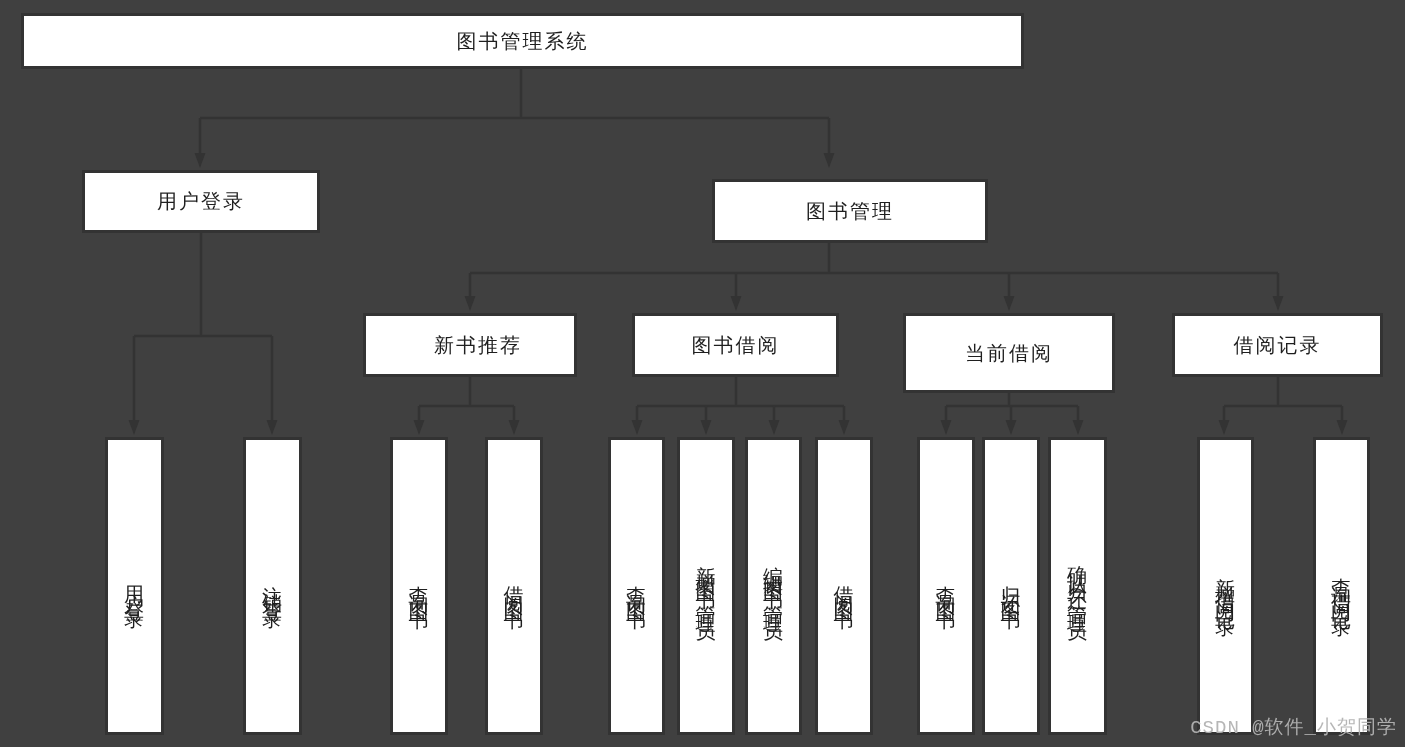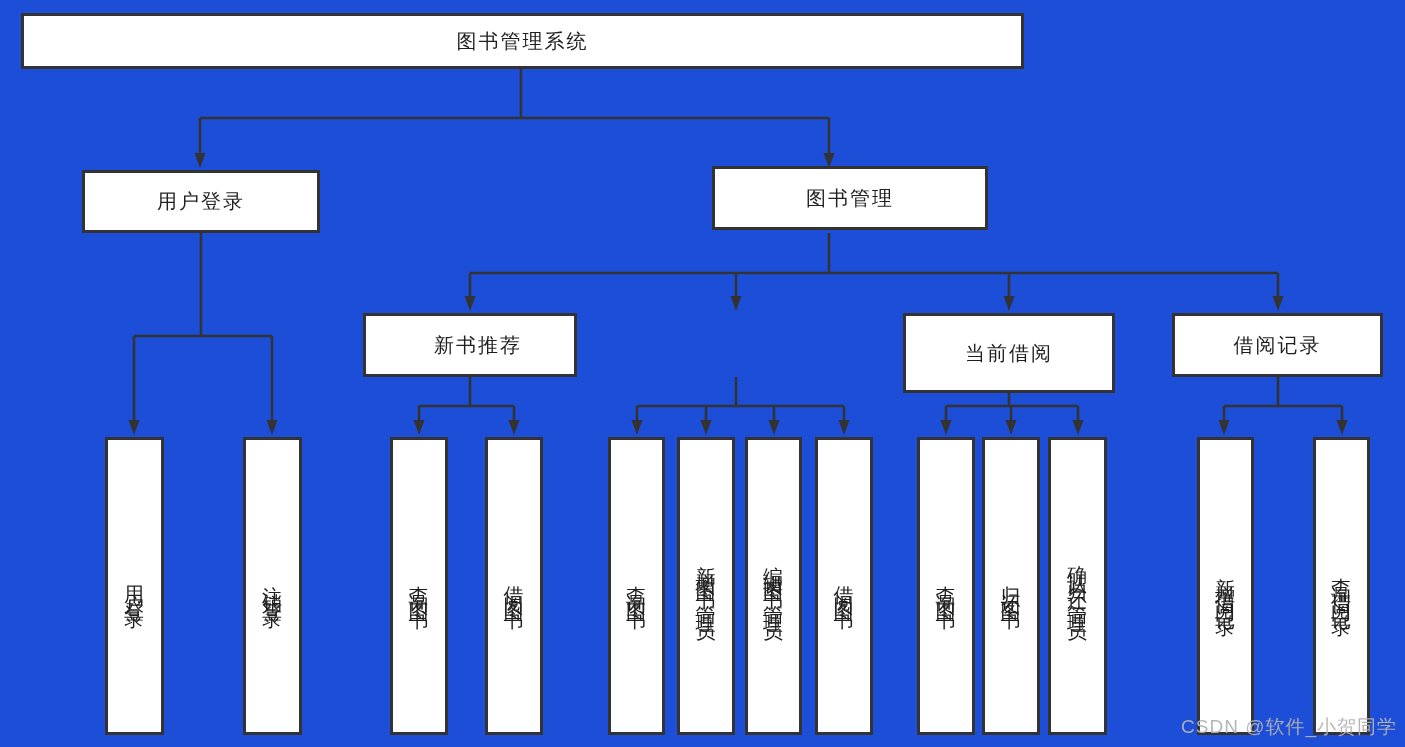--- a/index.html
+++ b/index.html
@@ -1,20 +1,20 @@
 <!DOCTYPE html>
 <html><head>
 <meta charset="utf-8">
 <style>
   html, body { margin: 0; padding: 0; background: #ffffff; }
   .canvas {
     position: relative;
     width: 1405px;
     height: 747px;
-    background: #1d4ed8;
+    background: #404040;
     font-family: "Liberation Sans", sans-serif;
     color: #1f1f1f;
     overflow: hidden;
   }
   .connectors {
     position: absolute;
     left: 0; top: 0;
     width: 1405px; height: 747px;
   }
   .node {
@@ -44,20 +44,21 @@
   }
   .watermark {
     position: absolute;
     right: 8px;
     top: 714px;
     font-size: 19px;
     letter-spacing: 1px;
     color: rgba(178, 178, 178, 0.95);
     z-index: 10;
     white-space: nowrap;
+    font-family: Liberation Mono, monospace;
   }
 </style>
 </head>
 <body>
 
 <div class="canvas">
 
   <svg class="connectors" viewBox="0 0 1405 747" xmlns="http://www.w3.org/2000/svg">
     <g stroke="#333333" stroke-width="2.5" fill="none">
 
@@ -105,26 +106,29 @@
     </g>
   </svg>
 
   <div class="node" style="left:21px; top:13px; width:1003px; height:56px;">
     <span class="hlabel">图书管理系统</span>
   </div>
 
   <div class="node" style="left:82px; top:170px; width:238px; height:63px;">
     <span class="hlabel">用户登录</span>
   </div>
-  <div class="node" style="left:712px; top:166px; width:276px; height:64px;">
+  <div class="node" style="left:712px; top:179px; width:276px; height:64px;">
     <span class="hlabel">图书管理</span>
   </div>
 
   <div class="node" style="left:363px; top:313px; width:214px; height:64px;padding-left:16px;">
     <span class="hlabel">新书推荐</span>
+  </div>
+  <div class="node" style="left:632px; top:313px; width:207px; height:64px;">
+    <span class="hlabel">图书借阅</span>
   </div>
   <div class="node" style="left:903px; top:313px; width:212px; height:80px;">
     <span class="hlabel">当前借阅</span>
   </div>
   <div class="node" style="left:1172px; top:313px; width:211px; height:64px;">
     <span class="hlabel">借阅记录</span>
   </div>
 
   <div class="node leaf" style="left:105px; width:59px;">
     <span class="vlabel">用户登录</span>

